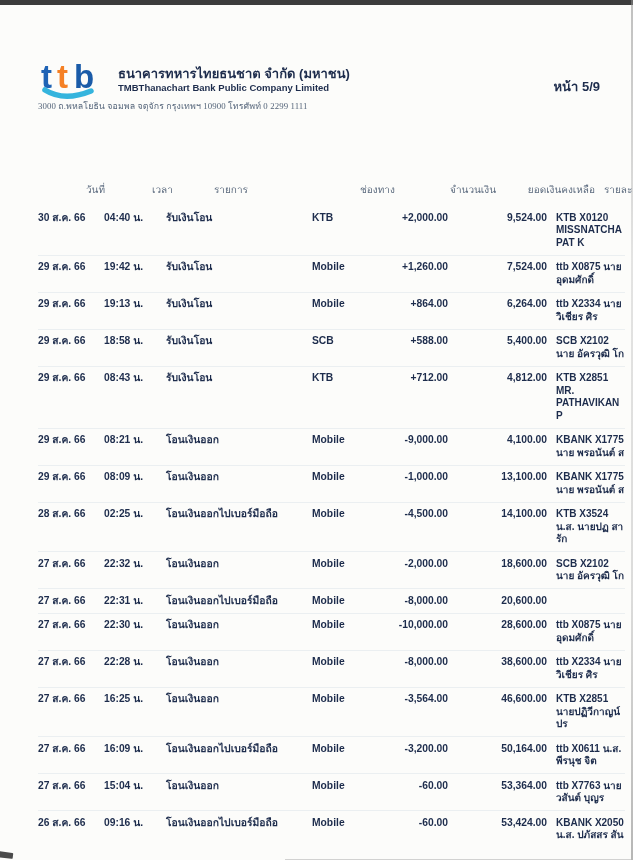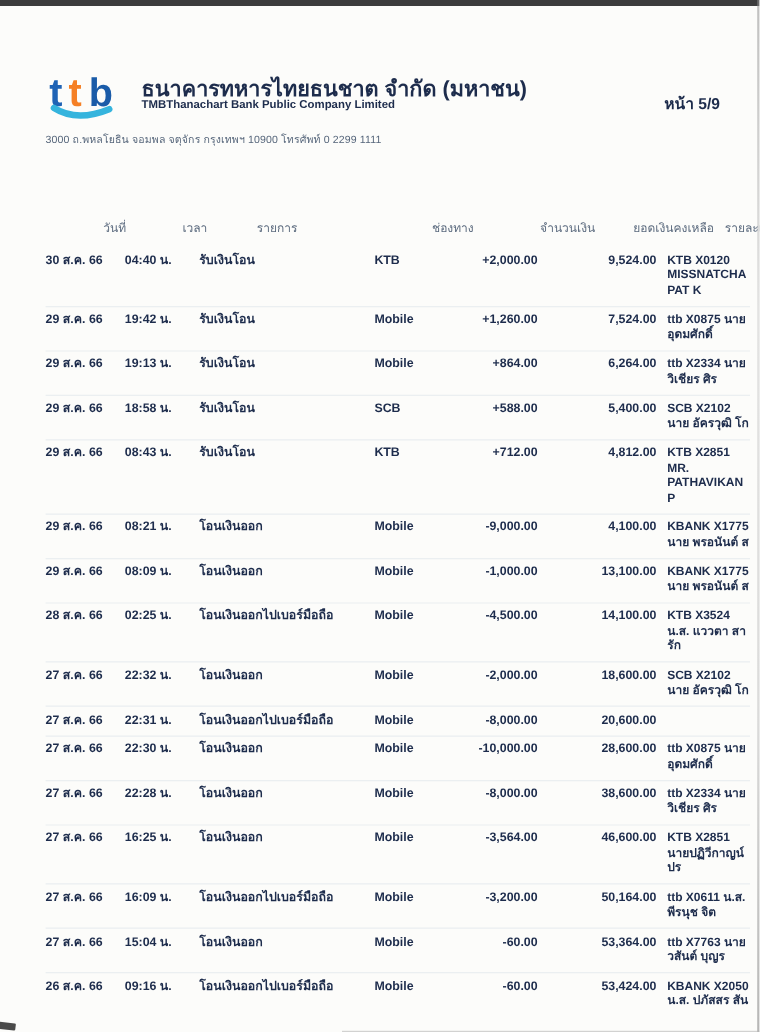--- a/index.html
+++ b/index.html
@@ -13,25 +13,25 @@
   .topbar { position:absolute; top:0; left:0; right:0; height:5px; background:#3c3c3c; }
   .edge-right { position:absolute; top:0; bottom:0; right:0; width:2px;
     background:linear-gradient(to bottom,#8f8f8f,#cfcfcf 30%,#c0c0c0 70%,#7d7d7d); opacity:.55; }
   .corner-mark { position:absolute; left:-3px; bottom:2px; width:16px; height:6px;
     background:#2a2a2a; transform:rotate(7deg); opacity:.85; border-radius:1px; }
   .edge-bottom { position:absolute; bottom:0; left:45%; right:0; height:1px; background:#b5b5b5; opacity:.6; }
 
   
   .logo { position:absolute; left:40px; top:60px; width:72px; height:44px; }
   .banknames { position:absolute; left:118px; top:66px; }
-  .bank-name-th { font-size:18px; font-weight:bold; line-height:16px; }
+  .bank-name-th { font-size:13px; font-weight:bold; line-height:16px; }
   .bank-name-en { font-size:9.5px; font-weight:bold; line-height:12px; }
   .page-label { position:absolute; top:76px; right:33px; font-size:13px; font-weight:bold; }
-  .address { position:absolute; left:38px; top:110px; font-size:8.8px; line-height:13.5px;
-    color:#55657a; letter-spacing:.1px; }
+  .address { position:absolute; left:38px; top:100px; font-size:8.8px; line-height:13.5px;
+    color:#55657a; letter-spacing:.1px;font-family:Liberation Serif, serif; }
 
   
   .table { position:absolute; left:38px; top:182px; width:587px; }
   .grid-row { display:grid; grid-template-columns:66px 62px 146px 60px 76px 99px 78px; align-items:start; }
   .thead { color:#5b6a7e; font-size:10px; padding-bottom:9px;margin-left:48px; }
   .thead .c { white-space:nowrap; }
   .tr { font-weight:bold; font-size:10.3px; line-height:12.5px; padding:5.5px 0;
     border-top:1px solid rgba(190,205,218,.28); }
   .tr:first-child { border-top:none; }
   .c { overflow:visible; }
@@ -150,21 +150,21 @@
     <div class="c c-det">KBANK X1775 นาย พรอนันต์ ส</div>
   </div>
 
   <div class="grid-row tr">
     <div class="c c-date">28 ส.ค. 66</div>
     <div class="c c-time">02:25 น.</div>
     <div class="c c-tx">โอนเงินออกไปเบอร์มือถือ</div>
     <div class="c c-ch">Mobile</div>
     <div class="c c-amt">-4,500.00</div>
     <div class="c c-bal">14,100.00</div>
-    <div class="c c-det">KTB X3524 น.ส. แววตา สารัก</div>
+    <div class="c c-det">KTB X3524 น.ส. นายปฏ สารัก</div>
   </div>
 
   <div class="grid-row tr">
     <div class="c c-date">27 ส.ค. 66</div>
     <div class="c c-time">22:32 น.</div>
     <div class="c c-tx">โอนเงินออก</div>
     <div class="c c-ch">Mobile</div>
     <div class="c c-amt">-2,000.00</div>
     <div class="c c-bal">18,600.00</div>
     <div class="c c-det">SCB X2102 นาย อัครวุฒิ โก</div>

